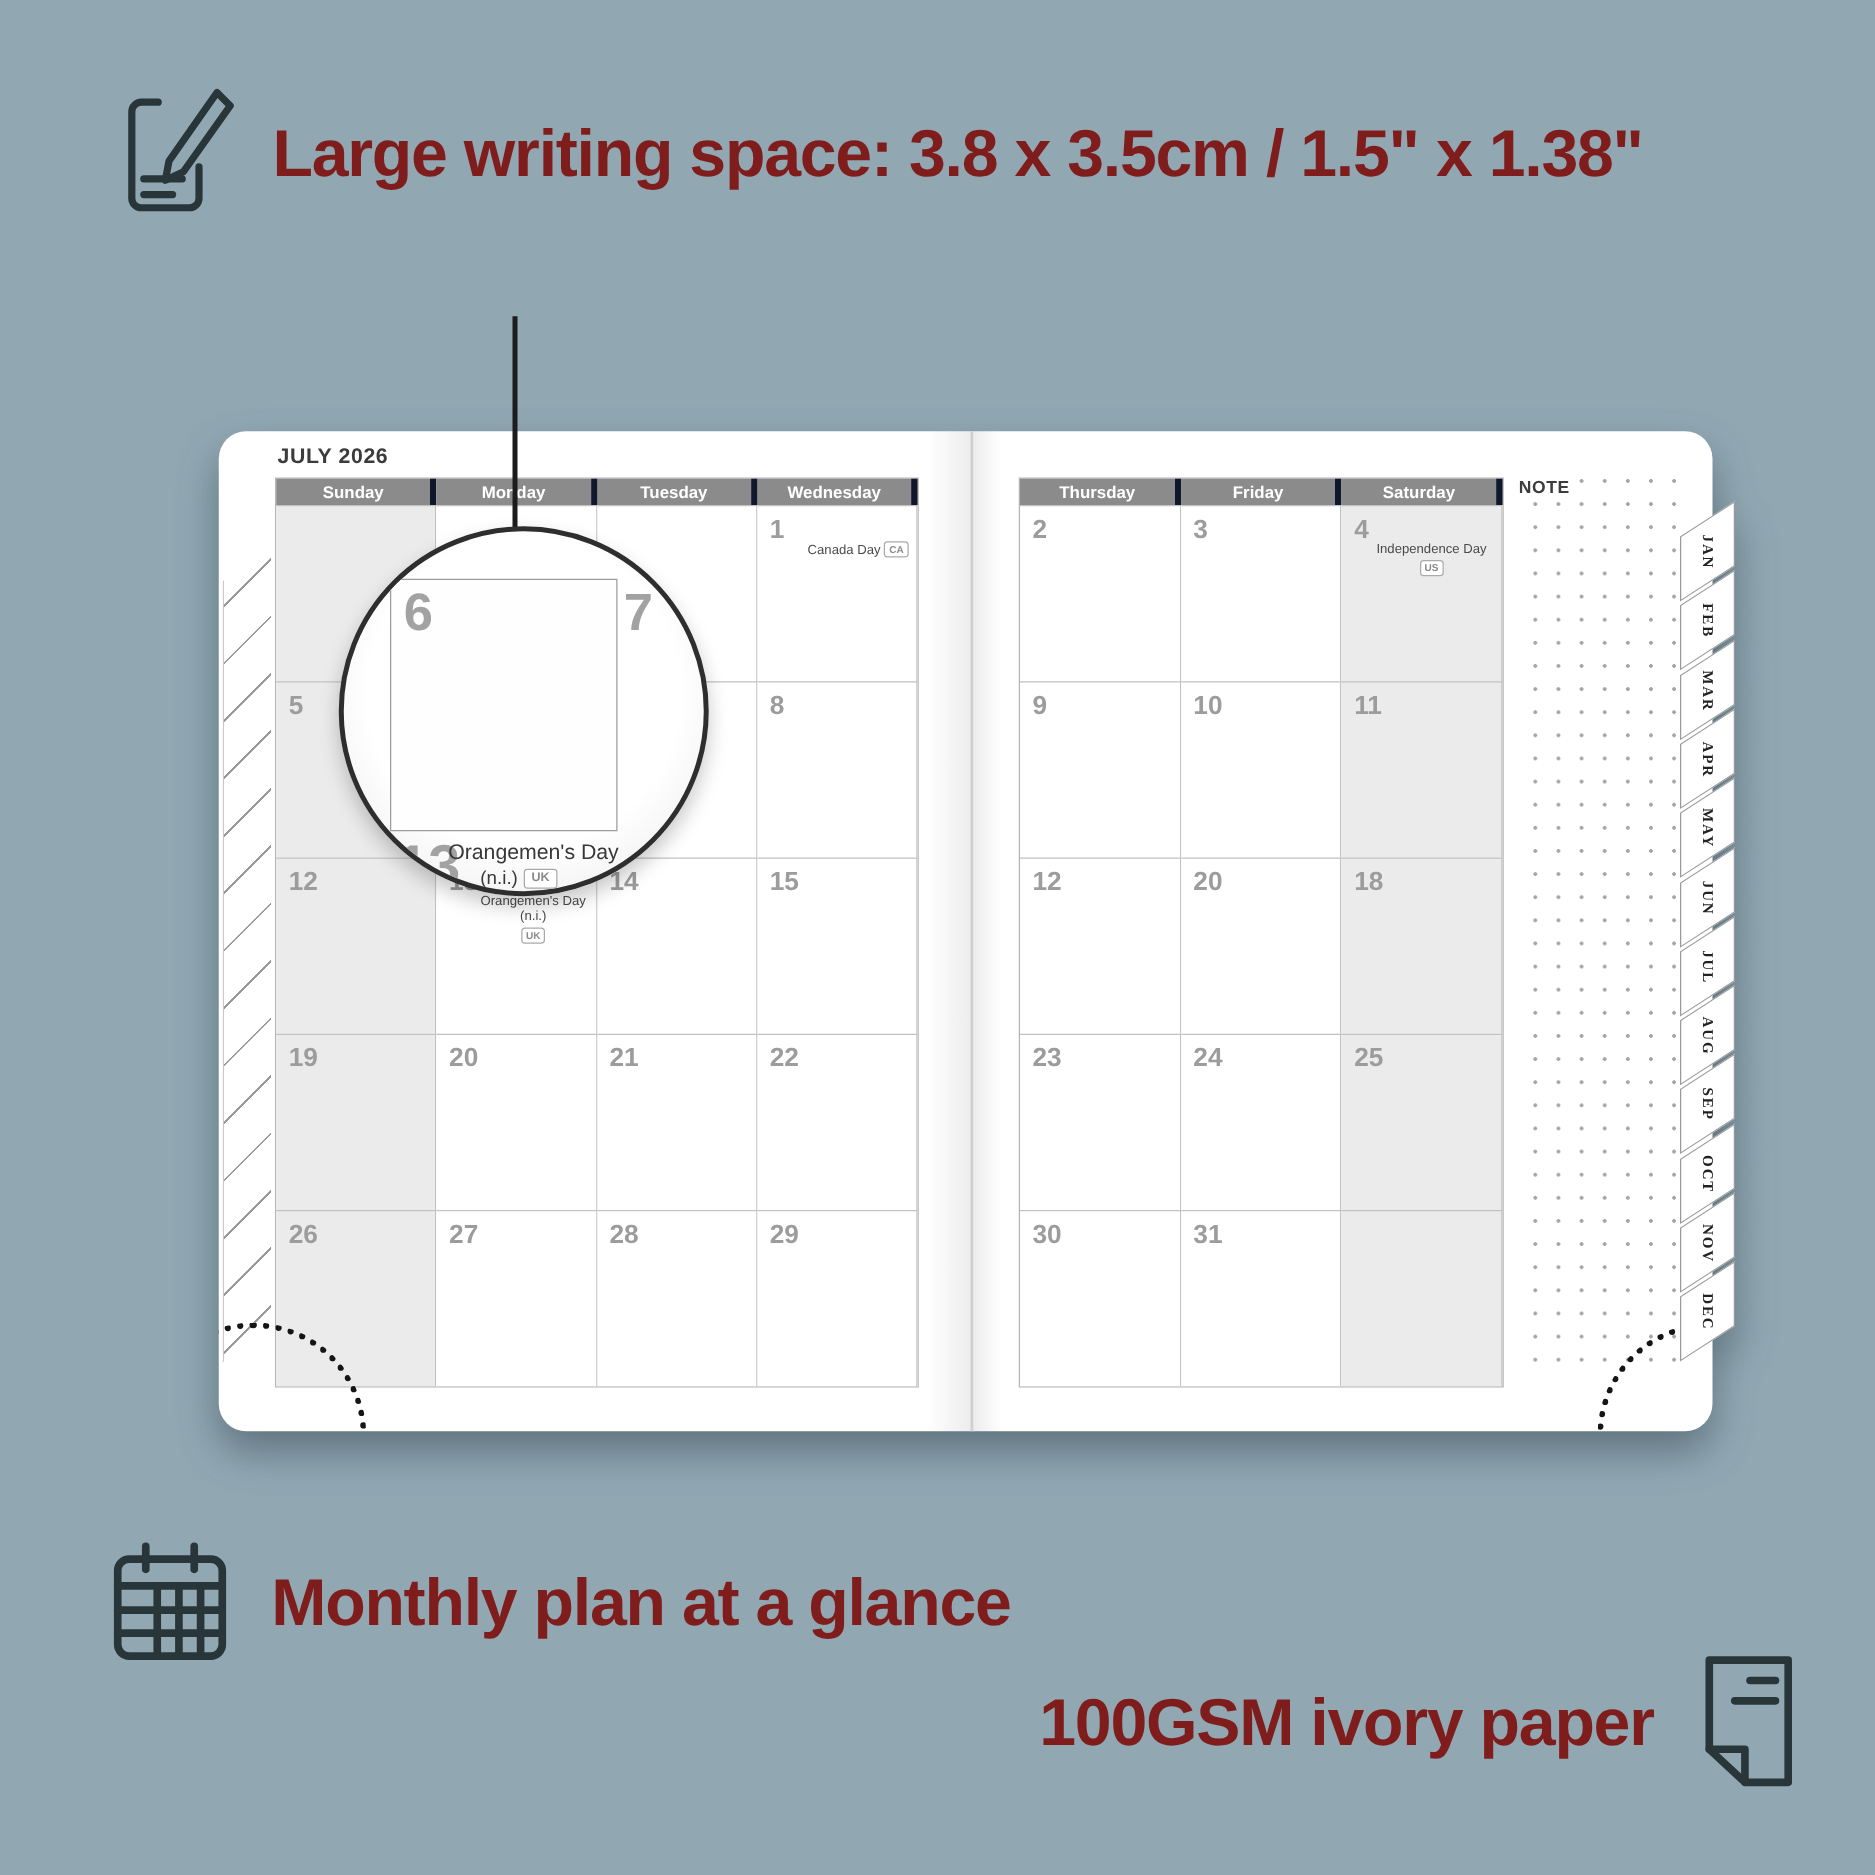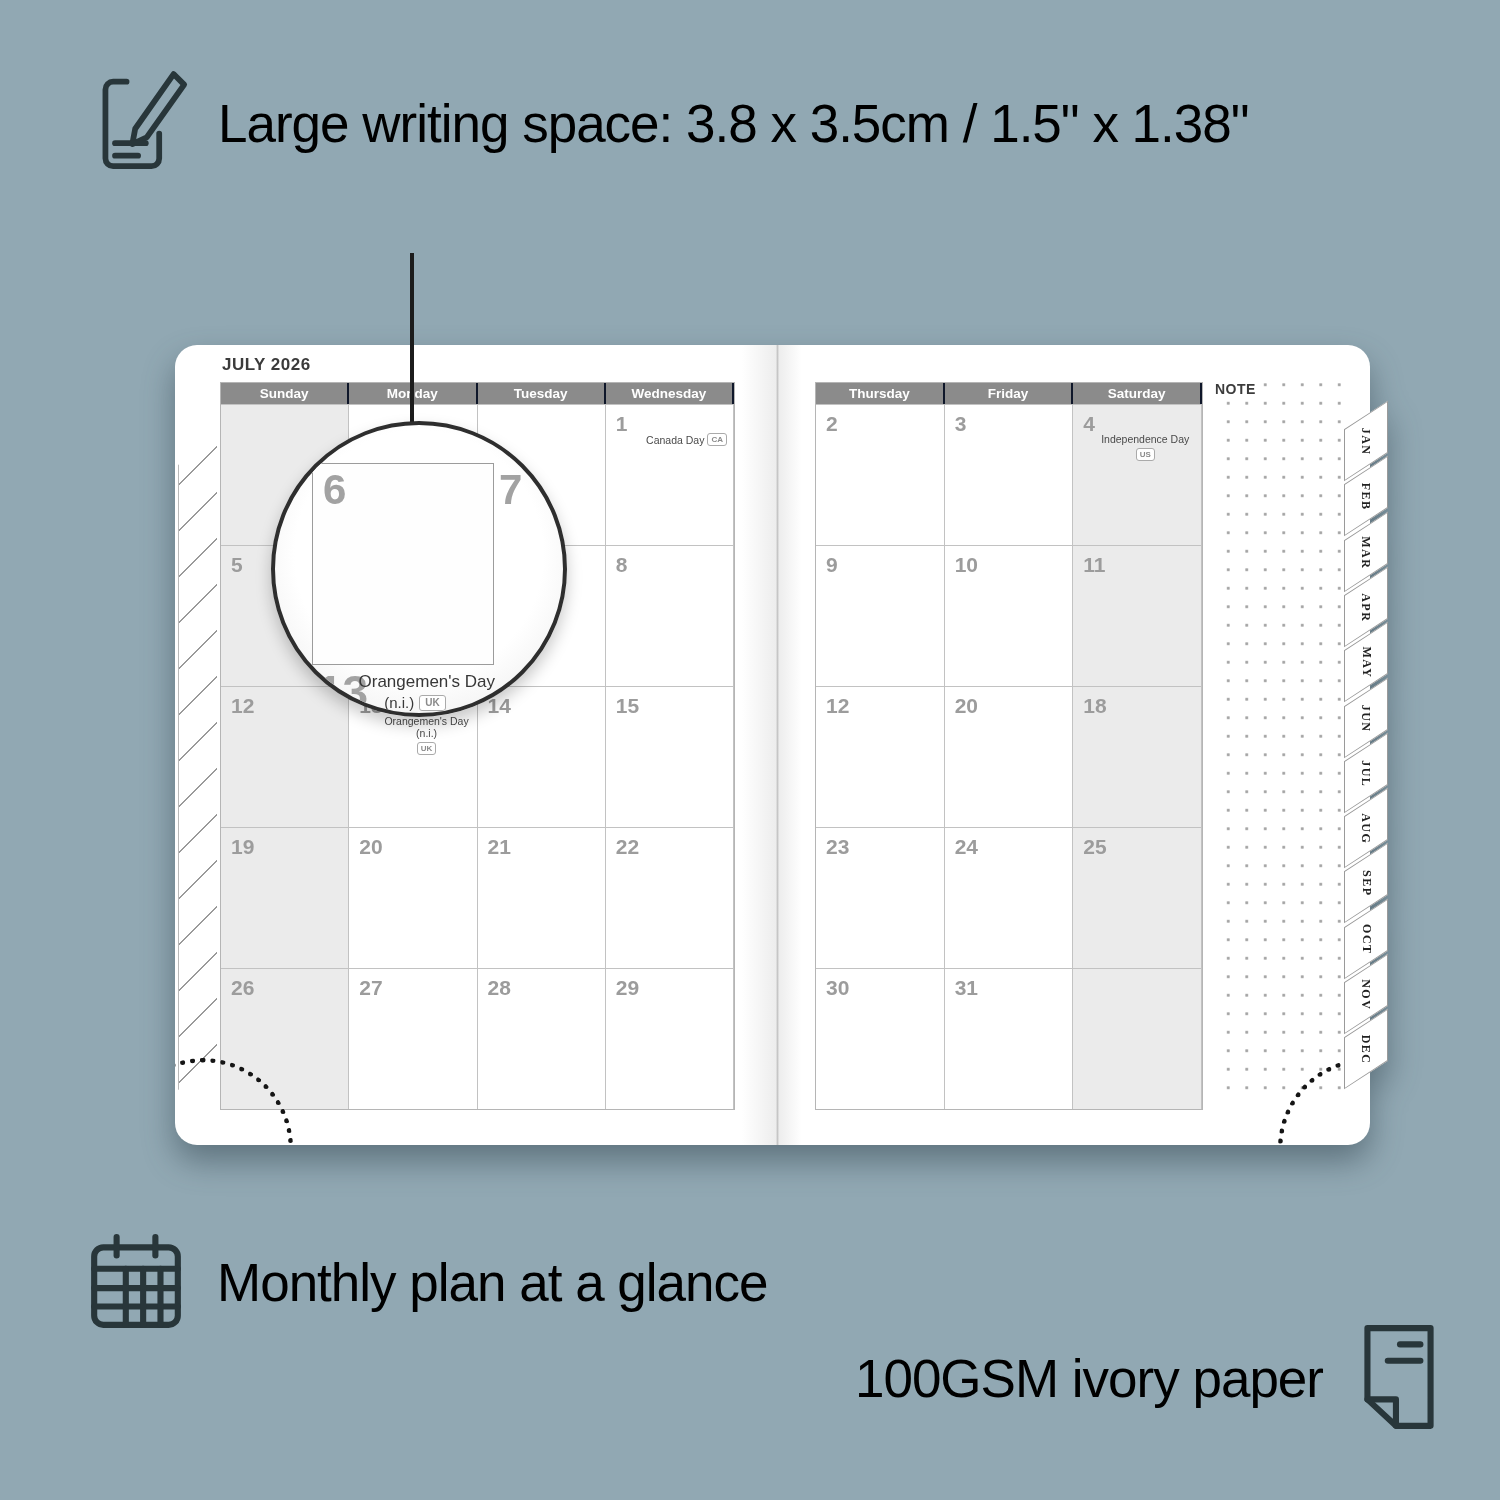--- a/index.html
+++ b/index.html
@@ -4,21 +4,21 @@
 <style>
   html,body{margin:0;padding:0;}
   body{
     width:1500px;height:1500px;position:relative;overflow:hidden;
     background:#91a8b3;
     font-family:"Liberation Sans", sans-serif;
     color:#28363a;
   }
   
   .feature{position:absolute;display:flex;align-items:center;gap:30px;}
-  .feature-label{font-size:53px;font-weight:400;letter-spacing:-1px;color:#000000;white-space:nowrap;}
+  .feature-label{font-size:53px;font-weight:700;letter-spacing:-1px;color:#7f1d1d;white-space:nowrap;}
   .feature-top{left:92px;top:70px;}
   .feature-monthly{left:85px;top:1232px;height:100px;}
   .feature-paper{right:55px;top:1322px;height:112px;}
   .icon-svg{display:block;}
 
   
   .pointer-line{position:absolute;left:410px;top:253px;width:4px;height:172px;background:#1c1c1c;z-index:5;}
 
   
   .planner{position:absolute;left:175px;top:345px;width:1217px;height:800px;z-index:1;
@@ -39,21 +39,21 @@
          clip-path:polygon(0 25px,100% 0,100% calc(100% - 25px),0 100%);
          border-left:1px solid #b9b9b9;}
 
   
   .cal{position:absolute;display:grid;grid-template-rows:21px repeat(5,141px);
        border:1px solid #b5b5b5;background:#fff;}
   .cal-left{left:45px;top:37px;width:513px;}
   .cal-right{left:37px;top:37px;width:386px;}
   .day-h{background:#8b8b8b;color:#ffffff;font-size:13.5px;font-weight:bold;
          display:flex;align-items:center;justify-content:center;
-         border-right:2px solid #0f172a;}
+         border-right:5px solid #0f172a;}
   .day-h:last-of-type{border-right:none;}
   .cell{border-right:1px solid #c2c2c2;border-top:1px solid #c2c2c2;background:#fff;
         display:flex;align-items:flex-start;position:relative;}
   .cell.wkd{background:#ebebeb;}
   .dnum{font-size:21px;font-weight:bold;color:#9c9c9c;margin:8px 0 0 10px;line-height:1;}
   .holiday{margin:28px 6px 0 auto;display:flex;align-items:center;justify-content:center;
            gap:3px;flex-wrap:wrap;font-size:10.5px;color:#4a4a4a;text-align:center;max-width:78%;}
   .badge{border:1px solid #aaa;border-radius:3px;background:#fff;color:#8a8a8a;
          font-size:8px;line-height:1;padding:1.5px 3px;font-weight:bold;}
 

